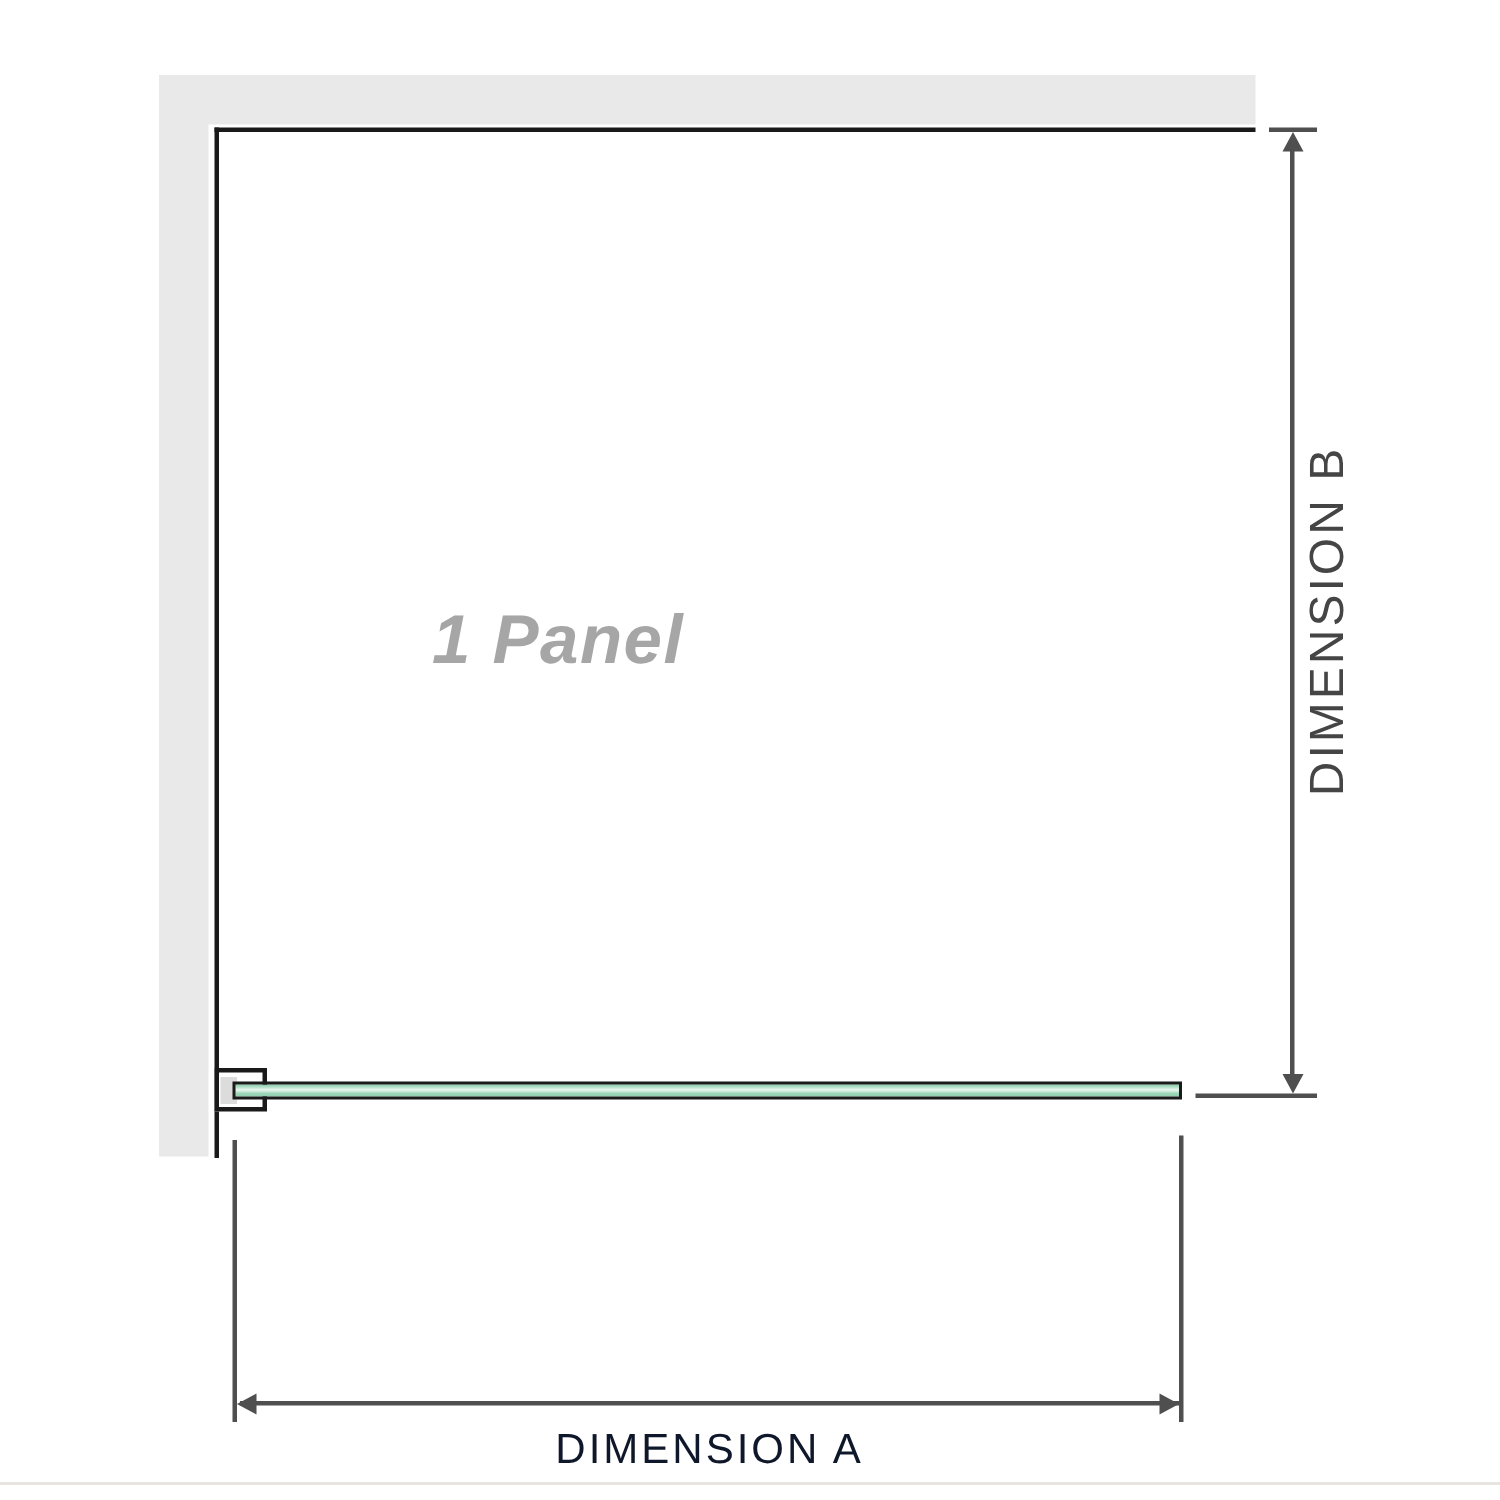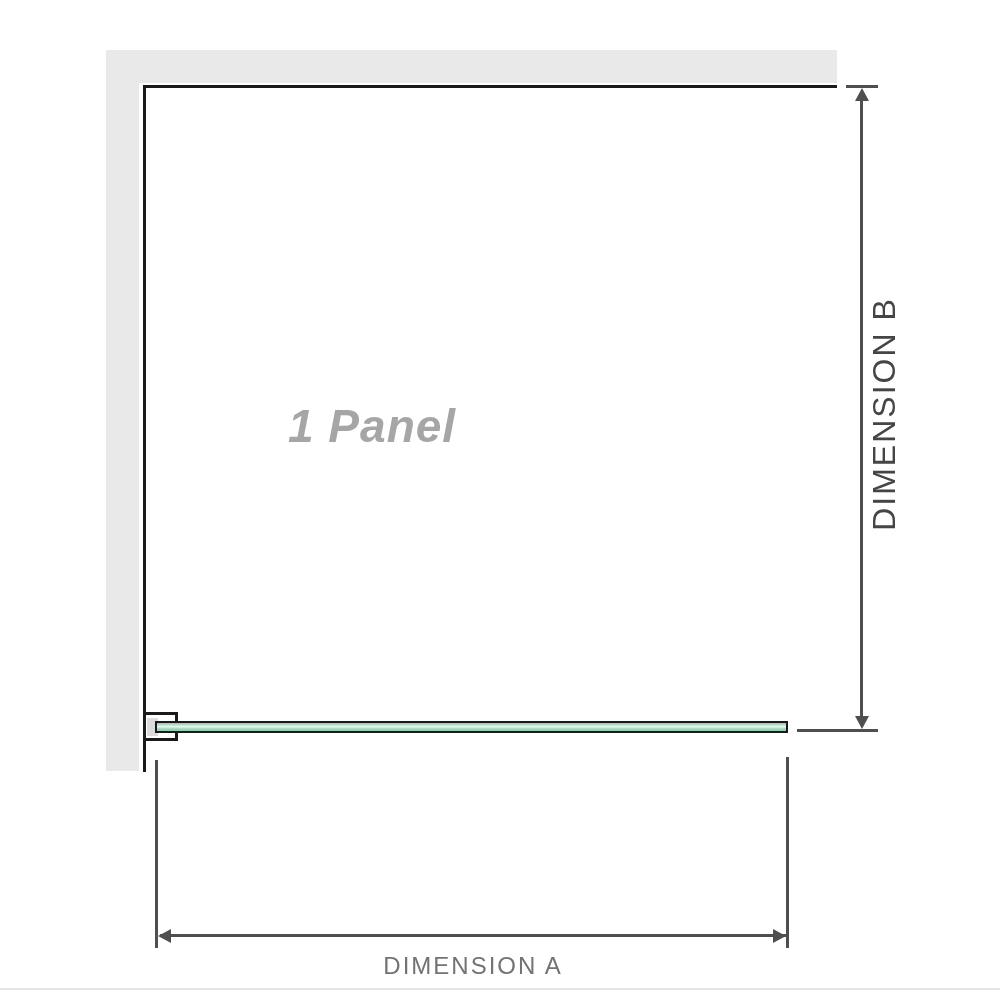--- a/index.html
+++ b/index.html
@@ -63,21 +63,21 @@
   }
 
   .dima-ext-left  { left: 155px; top: 760px; width: 3px; height: 188px; }
   .dima-ext-right { left: 786px; top: 757px; width: 3px; height: 191px; }
   .dima-line      { left: 160px; top: 934px; width: 626px; height: 3px; }
   .dima-arrow-left  { left: 158px; top: 929px; border-top: 7px solid transparent; border-bottom: 7px solid transparent; border-right: 13px solid #4f4f4f; }
   .dima-arrow-right { left: 773px; top: 929px; border-top: 7px solid transparent; border-bottom: 7px solid transparent; border-left: 13px solid #4f4f4f; }
   .dima-label {
     left: 160px; top: 948px; width: 626px; height: 36px;
     line-height: 36px; text-align: center;
-    font-size: 24px; letter-spacing: 2px; color: #737373;
+    font-size: 28px; letter-spacing: 2px; color: #0f172a;
   }
 
   
   .baseline { left: 0; top: 988px; width: 1000px; height: 2px; background: #e8e5e0; }
 </style>
 </head>
 <body>
 
 <div class="canvas">
 

